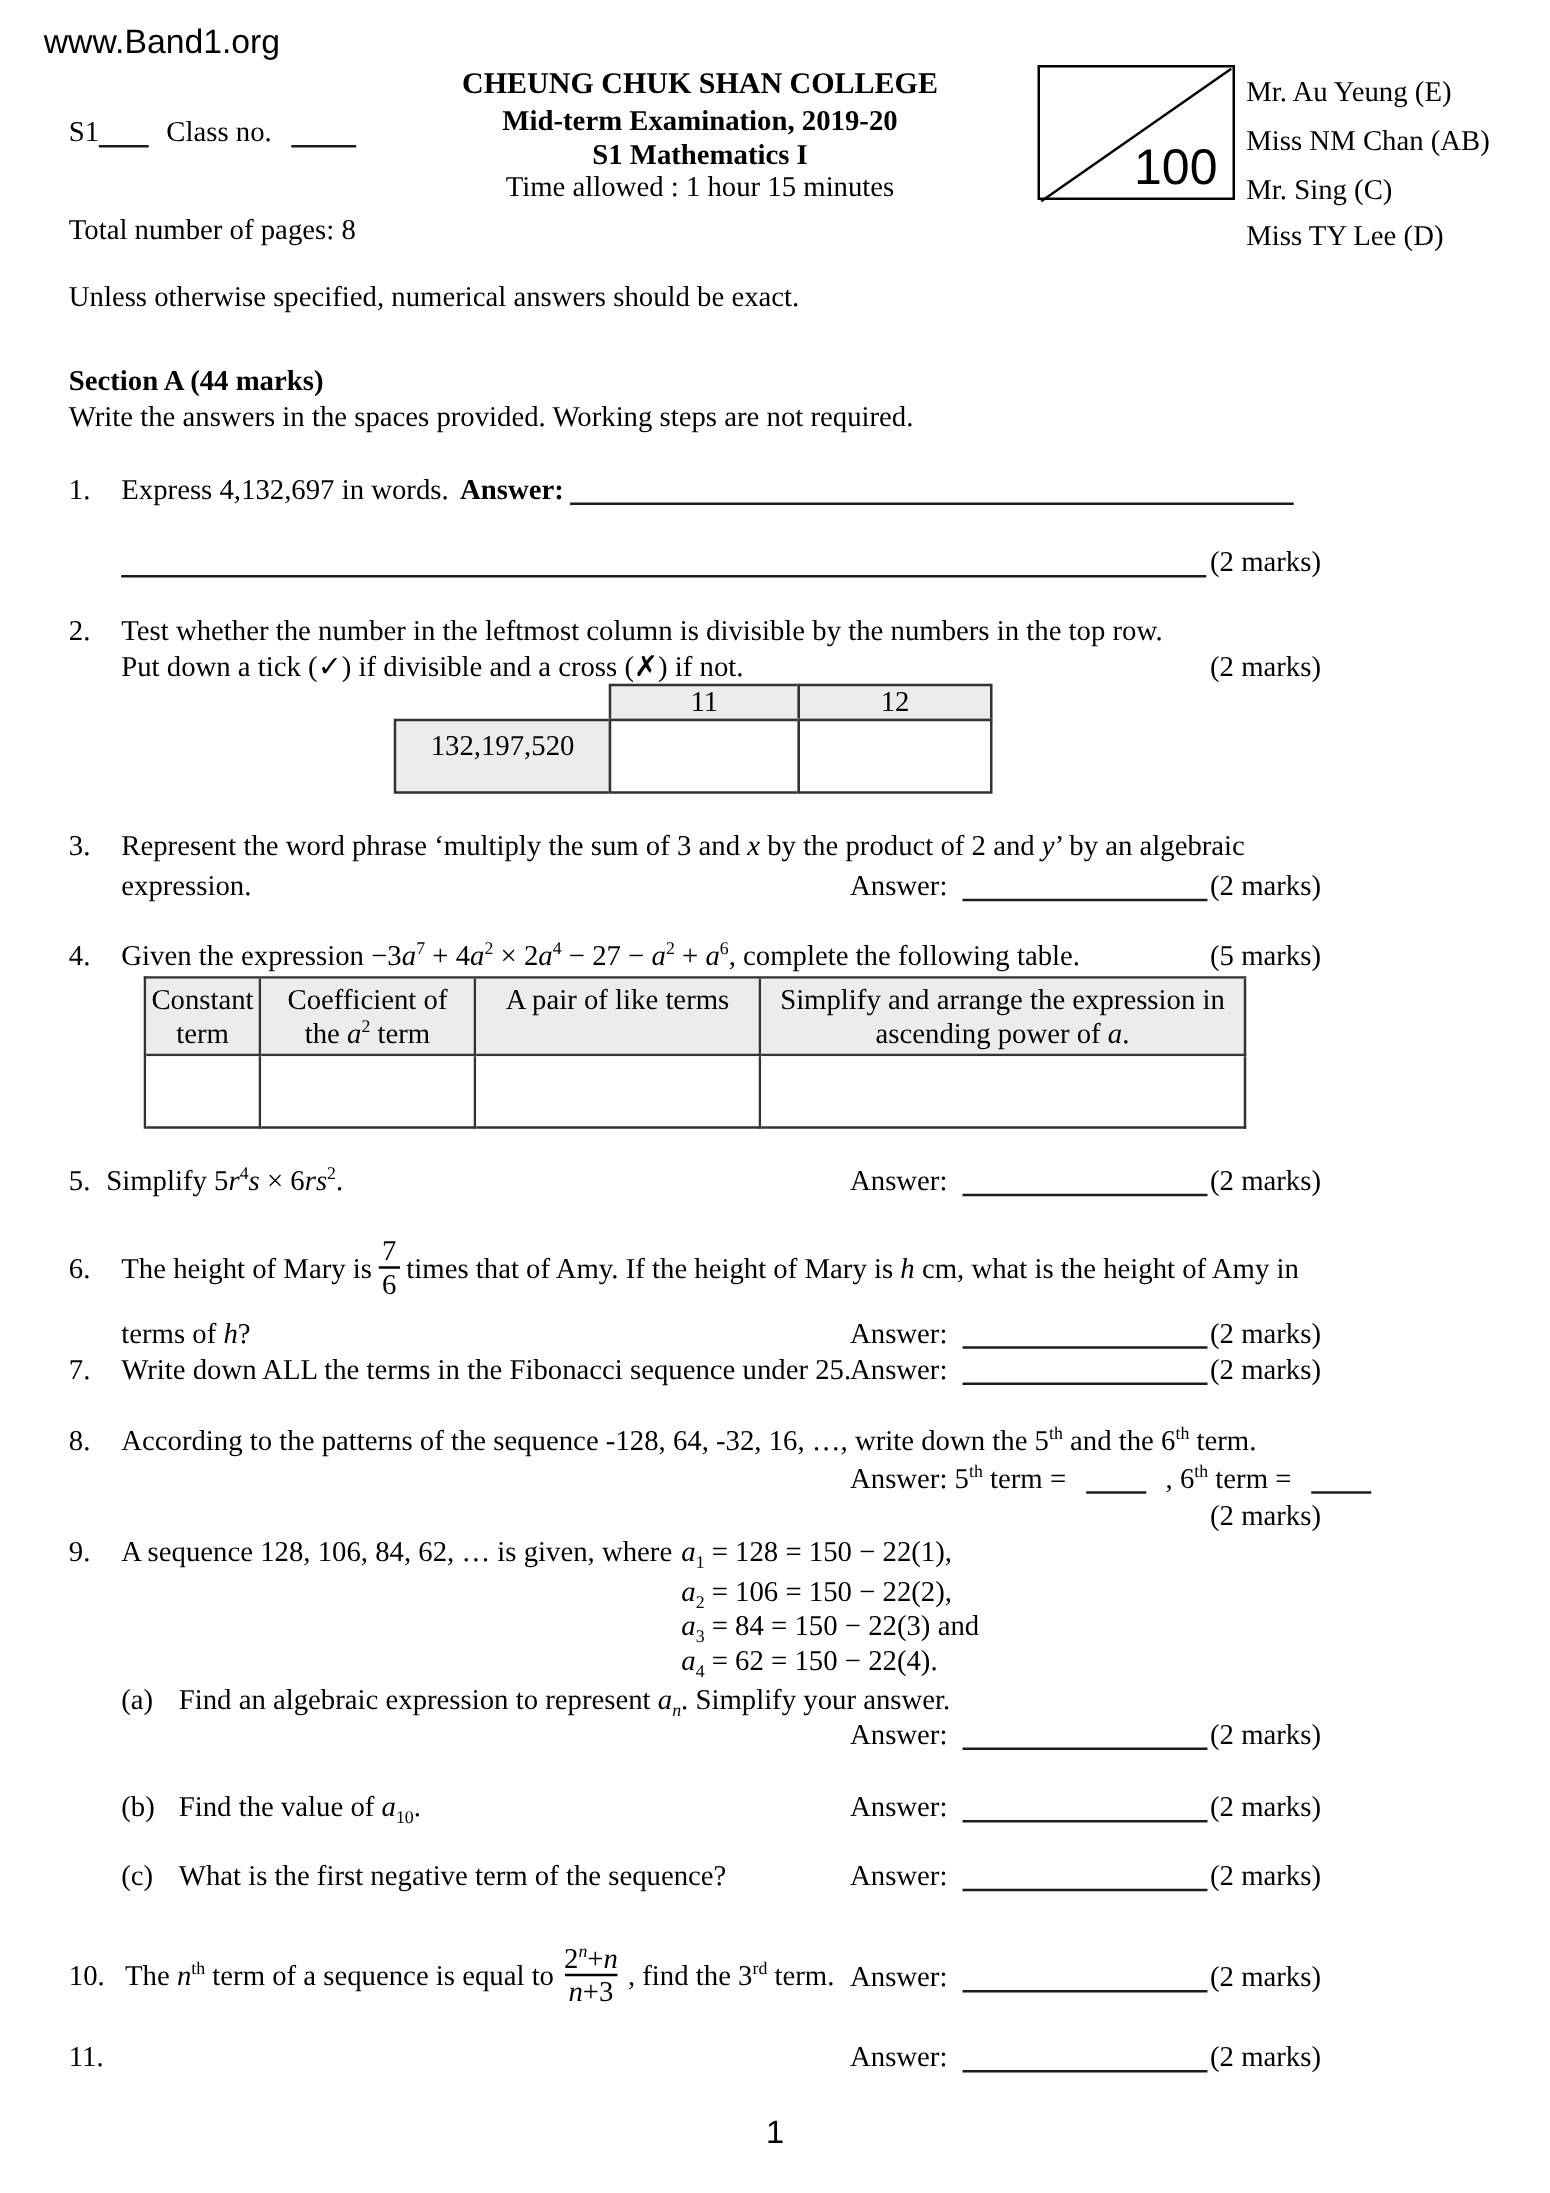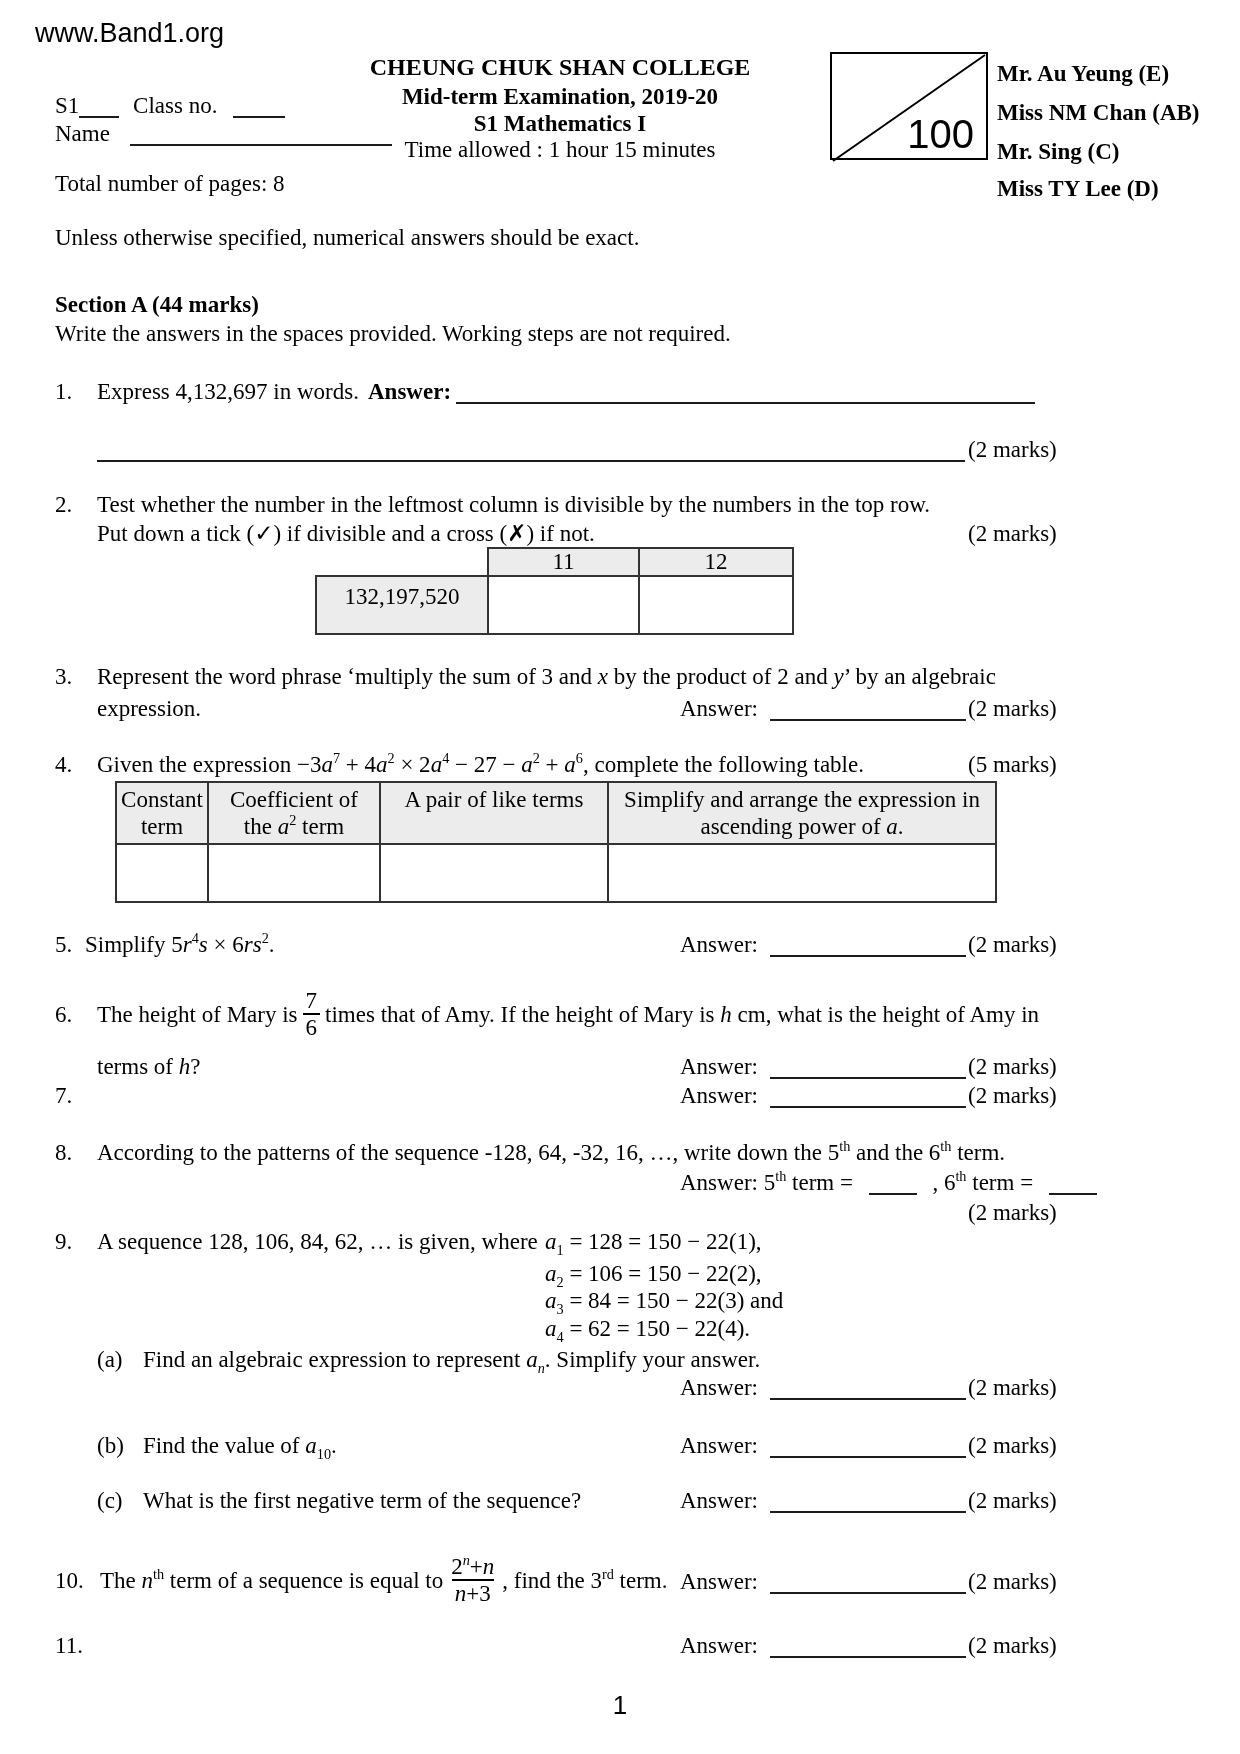--- a/index.html
+++ b/index.html
@@ -22,21 +22,21 @@
   .wm { font-size:27px; }
   .college { font-size:24px; }
   sup { font-size:0.62em; line-height:0; vertical-align:super; }
   sub { font-size:0.62em; line-height:0; vertical-align:sub; }
   .iblank { display:inline-block; height:24px; border-bottom:2px solid #1c1c1c; vertical-align:-5px; }
   .ablank { position:absolute; top:0; height:26px; border-bottom:2px solid #1c1c1c; }
   .scorebox { border:2px solid #000; }
   .scorebox svg { position:absolute; left:0; top:0; }
   .score { position:absolute; right:12px; bottom:4px; font-size:40px; line-height:1;
            font-family:"Liberation Sans","DejaVu Sans",sans-serif; }
-  .teacher { position:absolute; left:997px; font-weight:bold; white-space:nowrap;text-align:right; }
+  .teacher { position:absolute; left:997px; font-weight:normal; white-space:nowrap;text-align:right; }
   .cell { position:absolute; border:2px solid #333; }
   .grey { background:#ececec; }
   .cell.hdr { text-align:center; line-height:25px; }
   .cell.lbl { text-align:center; padding-top:6px; }
   .q4table { position:absolute; left:115px; top:781px;
              display:grid; grid-template-columns:92px 172px 228px 388px;
              border-top:2px solid #333; border-left:2px solid #333; }
   .q4c { border-right:2px solid #333; border-bottom:2px solid #333;
          text-align:center; padding-top:3px; line-height:27px; }
   .q4c.h { height:62px; background:#ececec; }
@@ -57,24 +57,20 @@
   <div class="abs center bold college" style="left:330px;top:54px;width:460px">CHEUNG CHUK SHAN COLLEGE</div>
   <div class="abs center bold" style="left:330px;top:83px;width:460px">Mid-term Examination, 2019-20</div>
   <div class="abs center bold" style="left:330px;top:110px;width:460px">S1 Mathematics I</div>
   <div class="abs center" style="left:330px;top:136px;width:460px">Time allowed : 1 hour 15 minutes</div>
 
   <div class="abs" style="left:55px;top:92px">
     <span>S1</span><span class="iblank" style="width:40px"></span>
     <span style="margin-left:8px">Class no.</span>
     <span class="iblank" style="width:52px;margin-left:10px"></span>
   </div>
-  <div class="abs" style="left:55px;top:120px">
-    <span>Name</span>
-    <span class="iblank" style="width:262px;margin-left:14px"></span>
-  </div>
 
   <div class="abs scorebox" style="left:830px;top:52px;width:158px;height:108px">
     <svg width="154" height="108" viewBox="0 0 154 108">
       <line x1="1" y1="107" x2="153" y2="1" stroke="#000" stroke-width="2"></line>
     </svg>
     <span class="score">100</span>
   </div>
 
   <div class="teacher" style="top:60px">Mr. Au Yeung (E)</div>
   <div class="teacher" style="top:99px">Miss NM Chan (AB)</div>
@@ -170,20 +166,21 @@
   </div>
   <div class="row" style="top:1053px">
     <span style="left:97px"><span>terms of </span><span style="font-style: italic;">h</span><span>?</span></span>
     <span style="left:680px">Answer:</span>
     <span class="ablank" style="left:770px;width:196px"></span>
     <span style="left:968px">(2 marks)</span>
   </div>
 
   <div class="row" style="top:1082px">
     <span style="left:55px">7.</span>
+    <span style="left:97px">Write down ALL the terms in the Fibonacci sequence under 25.</span>
     <span style="left:680px">Answer:</span>
     <span class="ablank" style="left:770px;width:196px"></span>
     <span style="left:968px">(2 marks)</span>
   </div>
 
   <div class="row" style="top:1139px">
     <span style="left:55px">8.</span>
     <span style="left:97px"><span>According to the patterns of the sequence -128, 64, -32, 16, …,  write down the 5</span><sup>th</sup><span> and the 6</span><sup>th</sup><span> term.</span></span>
   </div>
   <div class="row" style="top:1169px">

